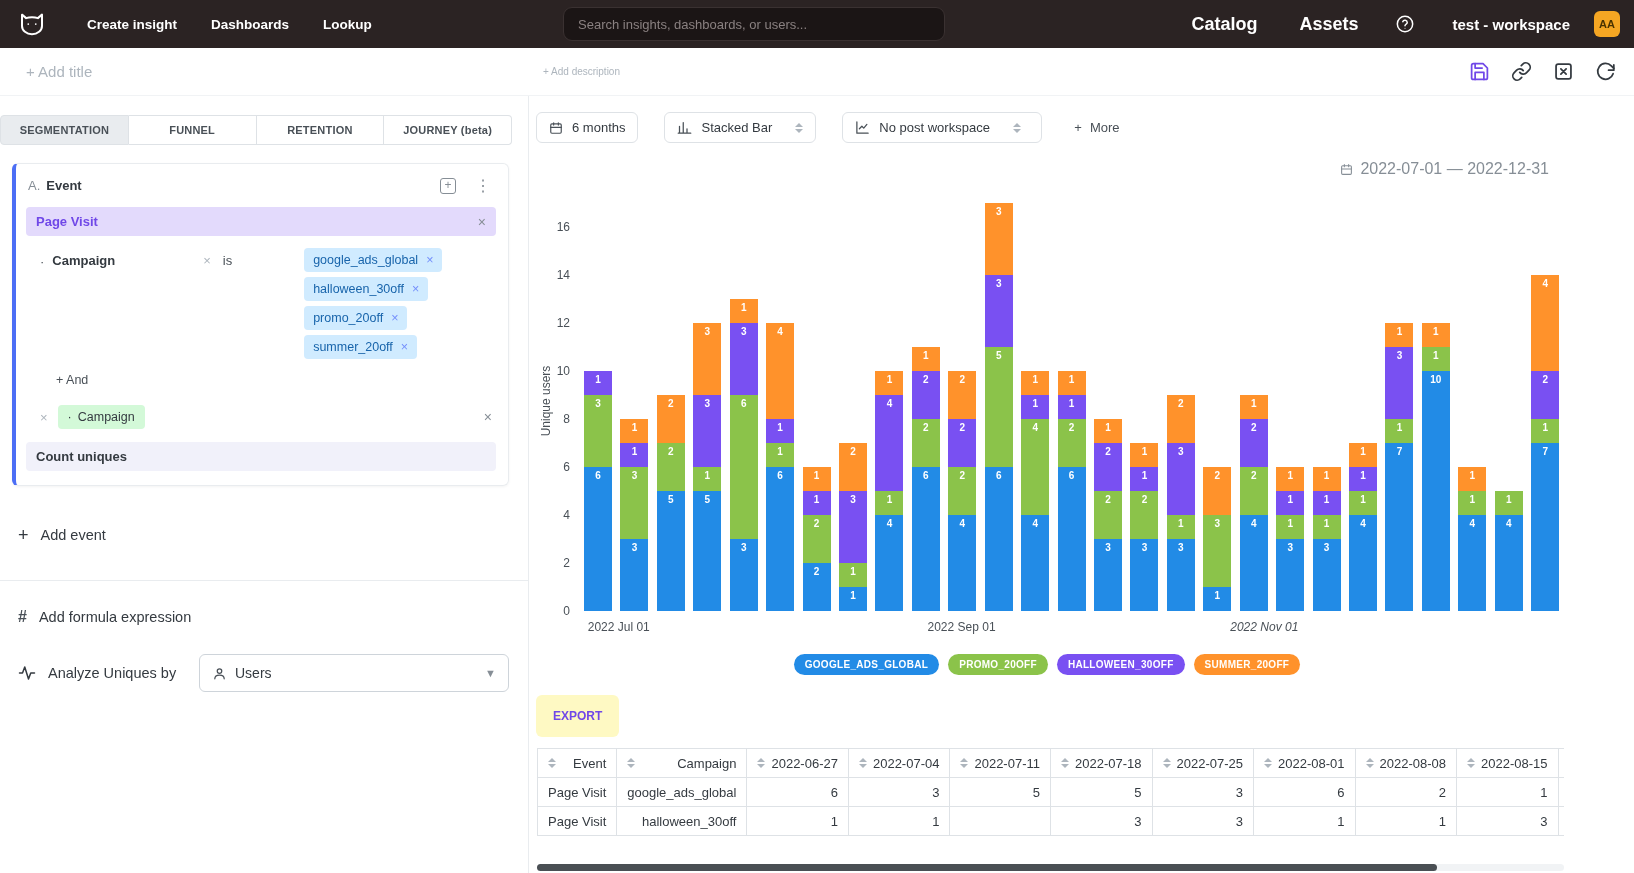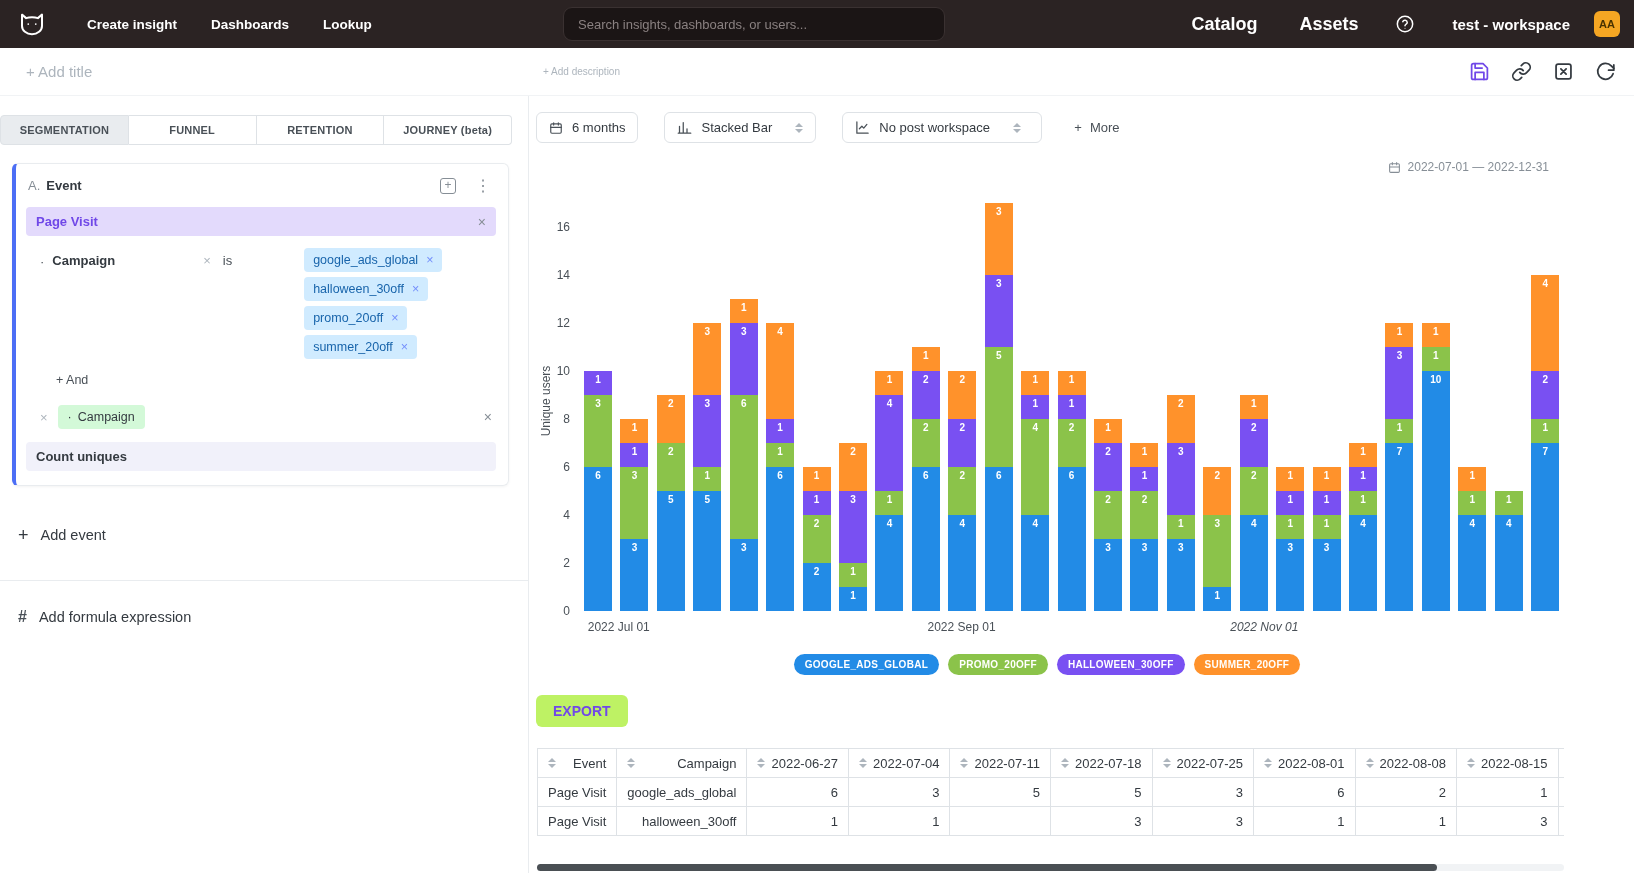--- a/index.html
+++ b/index.html
@@ -97,40 +97,40 @@
   .controls { display:flex; align-items:center; margin:16px 0 0 6px; }
   .ctrl { height:31px; display:inline-flex; align-items:center; gap:9px; padding:0 12px;
           border:1px solid #dee2e6; border-radius:6px; background:#fff; font-size:13px; color:#343a40;
           cursor:pointer; white-space:nowrap; }
   .ctrl + .ctrl { margin-left:26px; }
   .updown { display:inline-flex; flex-direction:column; gap:2px; margin-left:14px; }
   .updown i { width:0; height:0; border-left:4px solid transparent; border-right:4px solid transparent; }
   .updown .u { border-bottom:4px solid #adb5bd; }
   .updown .d { border-top:4px solid #adb5bd; }
   .more-btn { margin-left:32px; color:#495057; font-size:13px; cursor:pointer; display:flex; gap:8px; align-items:center; }
-  .date-range { position:absolute; top:64px; right:85px; font-size:12px; color:#868e96;
+  .date-range { position:absolute; top:64px; right:85px; font-size:16px; color:#868e96;
                 display:flex; align-items:center; gap:7px; }
 
   .y-axis-label { position:absolute; left:16px; top:305px; transform:translate(-50%,-50%) rotate(-90deg);
                   font-size:12px; color:#495057; white-space:nowrap; }
   .plot { position:absolute; left:50px; top:96px; width:985px; height:419px; }
   .y-tick { position:absolute; right:calc(100% + 10px); width:30px; text-align:right;
             font-size:12px; color:#495057; line-height:16px; }
   .bar { position:absolute; bottom:0; width:28px; display:flex; flex-direction:column-reverse; cursor:pointer; }
   .seg { width:100%; display:flex; justify-content:center; align-items:flex-start; }
   .seg span { color:#fff; font-size:10px; font-weight:700; line-height:1; padding-top:4px; }
   .x-label { position:absolute; top:100%; margin-top:9px; transform:translateX(-50%);
              font-size:12px; color:#495057; white-space:nowrap; }
 
   .legend { position:absolute; top:558px; left:0; width:1034px; display:flex; justify-content:center; gap:9px; }
   .legend-pill { color:#fff; font-size:10px; font-weight:700; letter-spacing:.3px;
                  padding:5px 11px; border-radius:11px; cursor:pointer; white-space:nowrap; }
 
-  .export-btn { position:absolute; top:599px; left:6px; background:#bef264; color:#7048e8;
-                font-size:14px; font-weight:600; padding:8px 17px; border-radius:6px; border:none; cursor:pointer; }
+  .export-btn { position:absolute; top:599px; left:6px; background:#fef9c3; color:#7048e8;
+                font-size:12px; font-weight:600; padding:14px 17px; border-radius:6px; border:none; cursor:pointer; }
 
   .table-wrap { position:absolute; top:652px; left:7px; width:1027px; overflow:hidden; }
   table { border-collapse:collapse; table-layout:fixed; }
   th, td { border:1px solid #dee2e6; height:29px; padding:0 10px; font-size:13px; color:#343a40;
            text-align:right; white-space:nowrap; overflow:hidden; font-weight:400; }
   th { cursor:pointer; }
   .th-inner { display:flex; align-items:center; justify-content:space-between; gap:6px; }
   .sort { display:inline-flex; flex-direction:column; gap:2px; flex:none; }
   .sort i { width:0; height:0; border-left:4px solid transparent; border-right:4px solid transparent; }
   .sort .up { border-bottom:4px solid #adb5bd; }
@@ -279,20 +279,38 @@
       <span>Add event</span>
     </div>
 
     <div class="panel-divider"></div>
 
     <div class="add-formula">
       <span class="hash">#</span>
       <span>Add formula expression</span>
     </div>
 
+    <div class="analyze-row">
+      <span>
+        <svg width="18" height="18" viewBox="0 0 24 24" fill="none" stroke="#343a40" stroke-width="2" stroke-linecap="round" stroke-linejoin="round">
+          <path d="M2 12h4l3-8 5 16 3-8h5"></path>
+        </svg>
+      </span>
+      <span class="analyze-label">Analyze Uniques by</span>
+      <div class="users-select">
+        <span>
+          <svg width="15" height="15" viewBox="0 0 24 24" fill="none" stroke="#495057" stroke-width="2" stroke-linecap="round">
+            <circle cx="12" cy="8" r="3.6"></circle>
+              <path d="M4.5 20.5c0-4 3.5-6 7.5-6s7.5 2 7.5 6"></path>
+          </svg>
+        </span>
+        <span class="sel-label">Users</span>
+        <span class="chev">▼</span>
+      </div>
+    </div>
   </div>
 
   <div class="chart-area">
 
     <div class="controls">
       <div class="ctrl">
         <span>
           <svg width="14" height="14" viewBox="0 0 24 24" fill="none" stroke="#495057" stroke-width="2" stroke-linecap="round">
             <rect x="3" y="5" width="18" height="16" rx="2"></rect>
               <path d="M16 3v4M8 3v4M3 11h18"></path>

